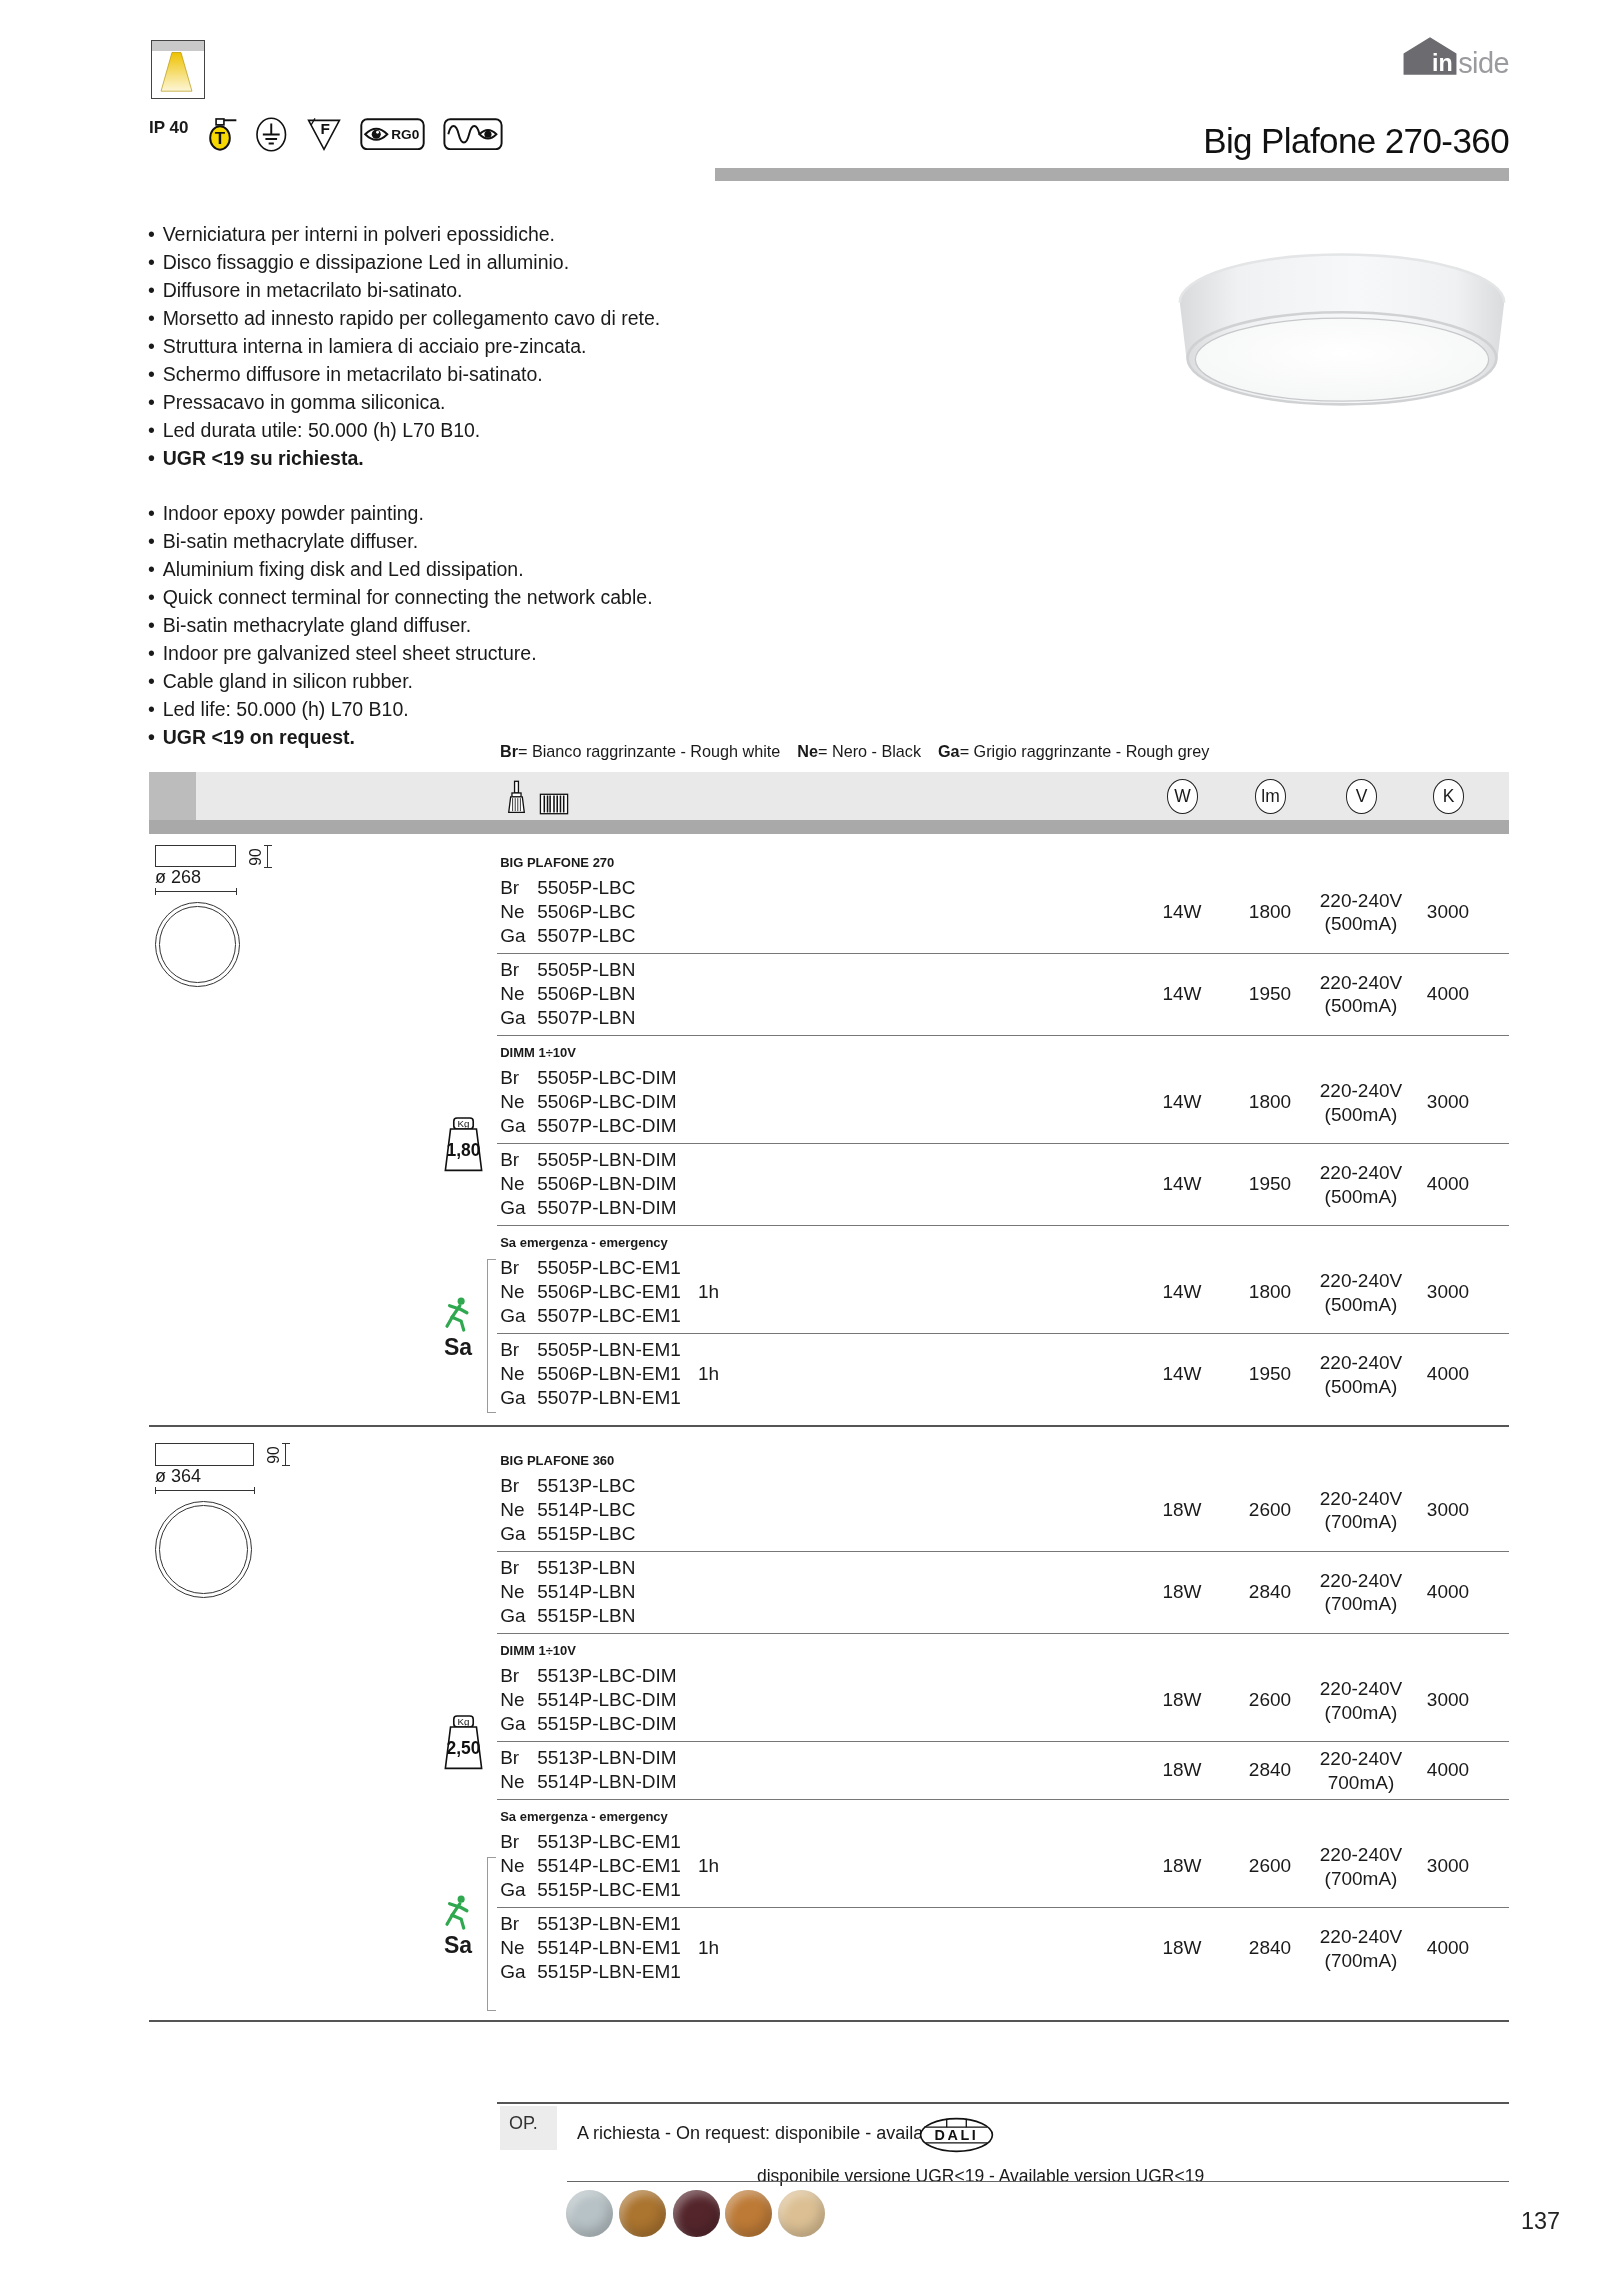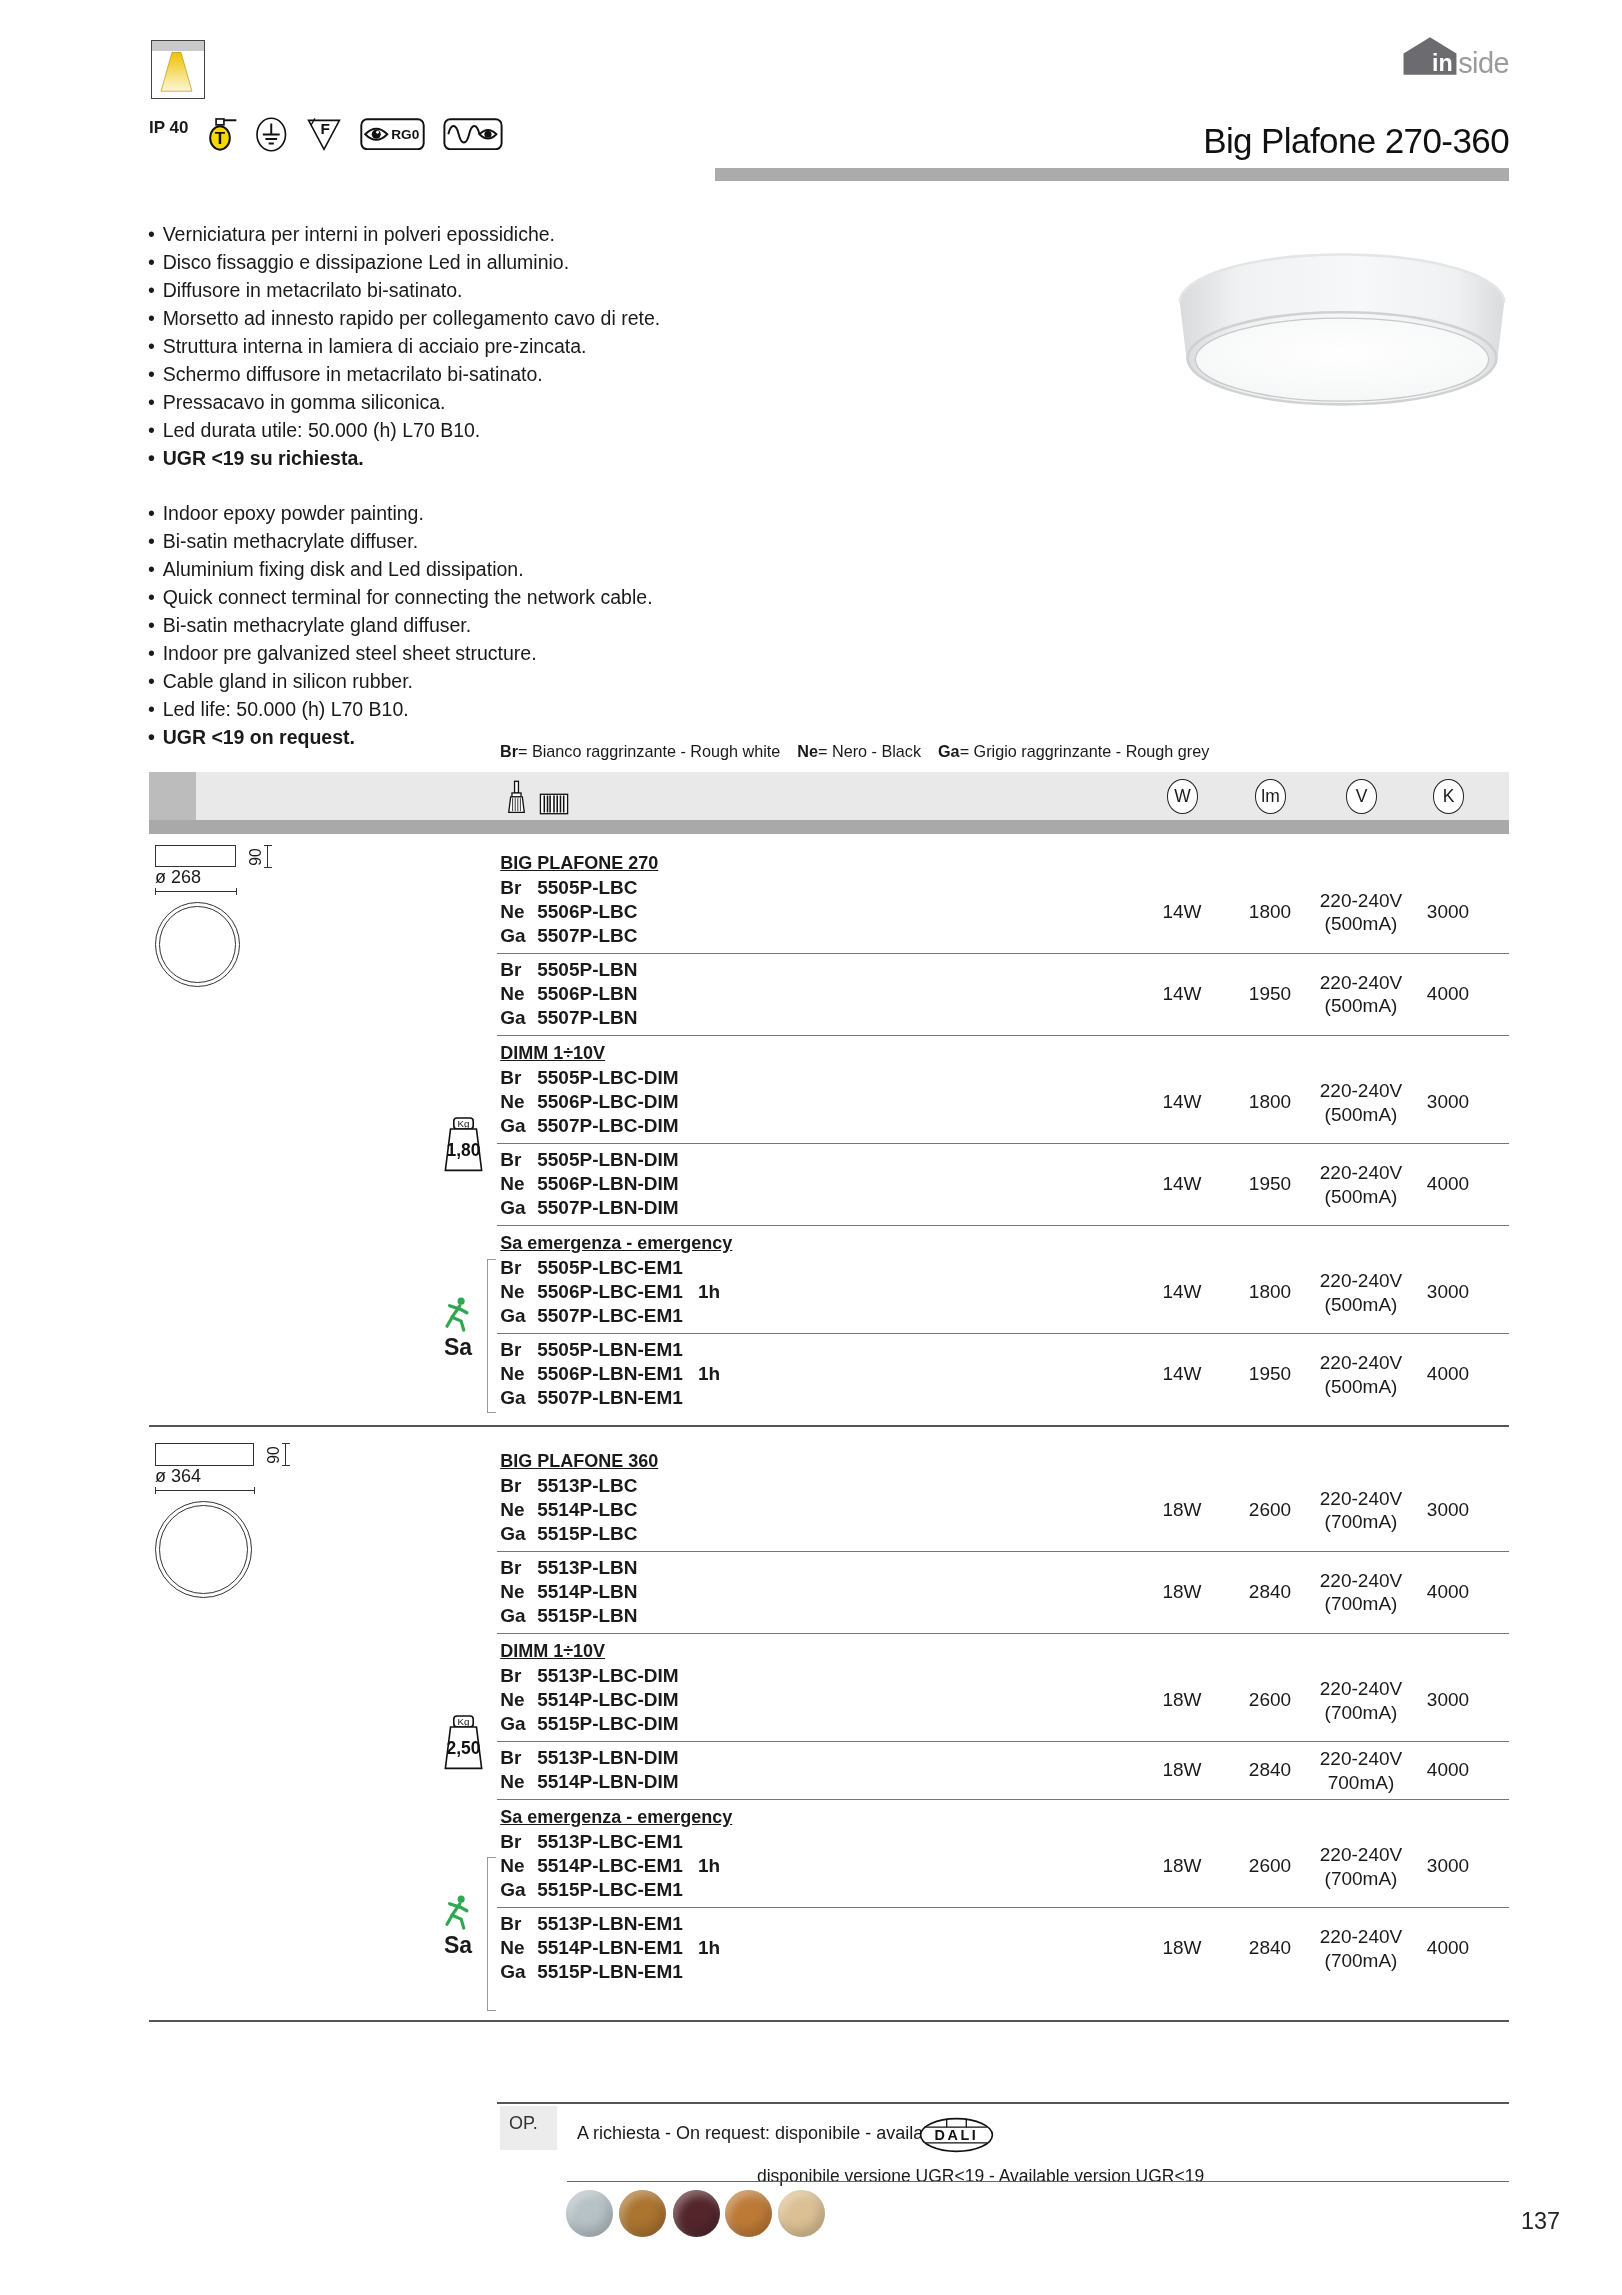--- a/index.html
+++ b/index.html
@@ -28,23 +28,23 @@
   
   .thead{position:absolute;left:149px;top:772px;width:1360px;height:48px;background:#e9e9e9;}
   .thead-dark{position:absolute;left:0;top:0;width:47px;height:48px;background:#bcbcbc;}
   .thead .hicon{position:absolute;bottom:5.2px;}
   .hcircle{position:absolute;top:7.1px;width:29px;height:32.5px;border:1.3px solid #222;border-radius:50%;
            background:#fff;display:flex;align-items:center;justify-content:center;font-size:17.5px;}
   .thead-underbar{position:absolute;left:149px;top:820px;width:1360px;height:14.3px;background:#a9a9a9;}
   
   .section{position:absolute;left:497px;width:1012px;}
   .tgroup{position:relative;padding:3.9px 0 5.2px 0;}
-  .gheading{font-weight:bold;font-size:18px;line-height:26px;padding-left:3.2px;text-decoration:underline;}
+  .gheading{font-weight:bold;font-size:13px;line-height:26px;padding-left:3.2px;}
   .grows{position:relative;}
-  .grow{position:relative;font-size:19px;line-height:24px;padding-left:3.2px;white-space:nowrap;font-weight:bold;}
+  .grow{position:relative;font-size:19px;line-height:24px;padding-left:3.2px;white-space:nowrap;}
   .finish{display:inline-block;width:37px;}
   .duration{position:absolute;left:201px;top:0;}
   .gvalues{position:absolute;left:0;right:0;top:3.9px;bottom:5.2px;}
   .gvalues.with-heading{top:30px;}
   .gv{position:absolute;top:50%;transform:translate(-50%,-50%);font-size:19px;line-height:23.4px;text-align:center;white-space:nowrap;}
   .gsep{height:0;border-top:1.3px solid #777;}
   .bracket{position:absolute;left:-10.4px;width:8.4px;border:1.3px solid #9a9a9a;border-right:none;}
   .sa-label{position:absolute;left:-58px;width:38px;text-align:center;font-size:23px;font-weight:bold;}
   .man{position:absolute;left:-56px;}
   .weight{position:absolute;left:-55px;}

